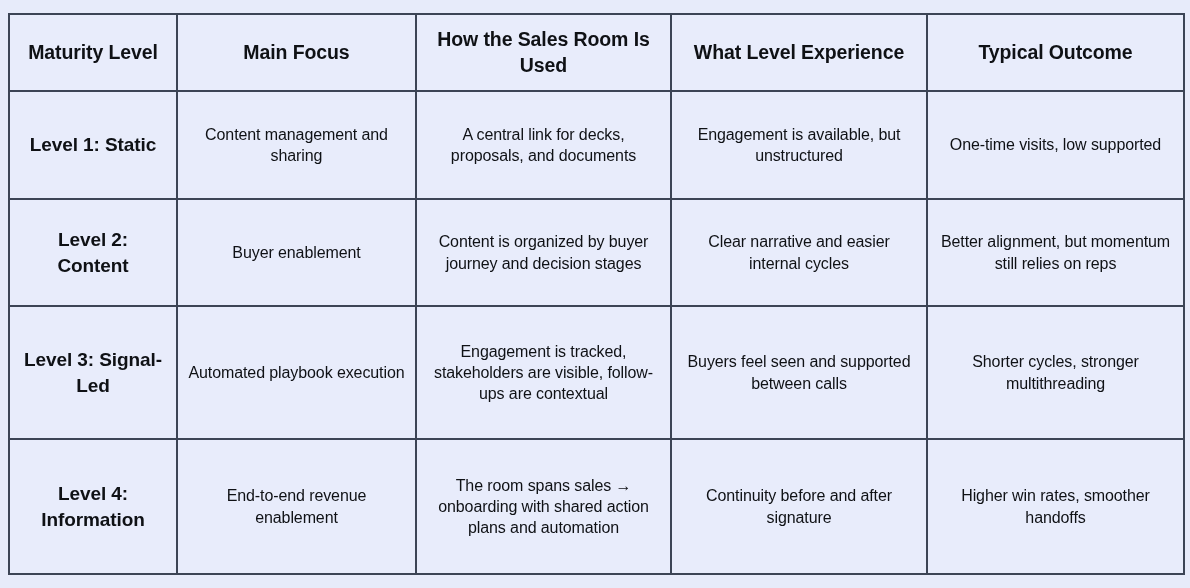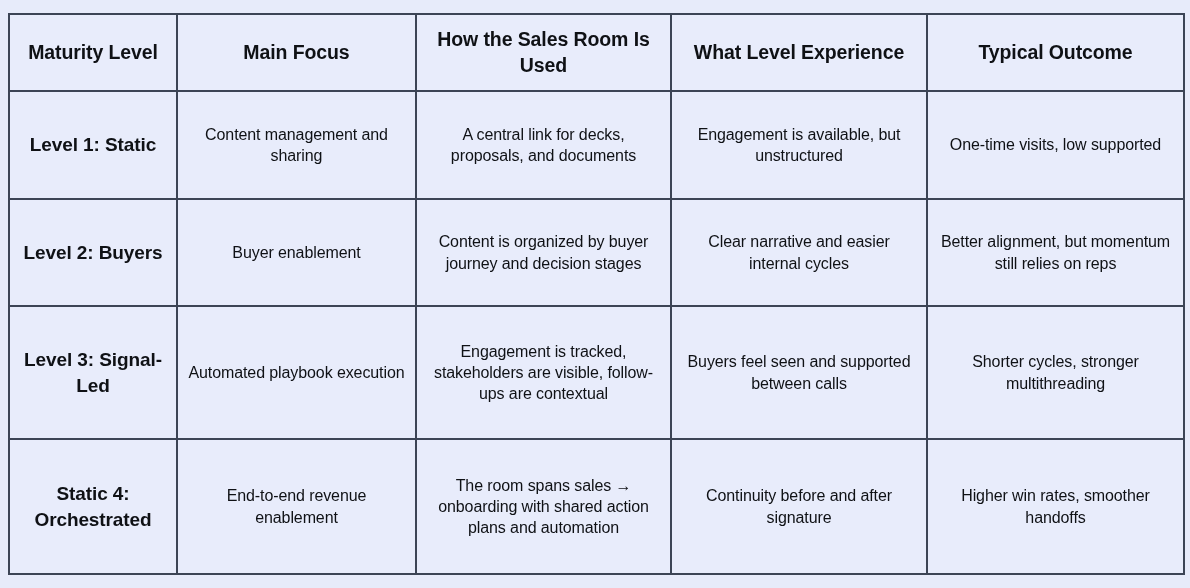--- a/index.html
+++ b/index.html
@@ -96,35 +96,35 @@
     </thead>
     <tbody>
       <tr class="row-0">
         <td class="level-cell">Level 1: Static</td>
         <td>Content management and sharing</td>
         <td>A central link for decks, proposals, and documents</td>
         <td>Engagement is available, but unstructured</td>
         <td>One-time visits, low supported</td>
       </tr>
       <tr class="row-1">
-        <td class="level-cell">Level 2: Buyers</td>
+        <td class="level-cell">Level 2: Content</td>
         <td>Buyer enablement</td>
         <td>Content is organized by buyer journey and decision stages</td>
         <td>Clear narrative and easier internal cycles</td>
         <td>Better alignment, but momentum still relies on reps</td>
       </tr>
       <tr class="row-2">
         <td class="level-cell">Level 3: Signal-Led</td>
         <td>Automated playbook execution</td>
         <td>Engagement is tracked, stakeholders are visible, follow-ups are contextual</td>
         <td>Buyers feel seen and supported between calls</td>
         <td>Shorter cycles, stronger multithreading</td>
       </tr>
       <tr class="row-3">
-        <td class="level-cell">Static 4: Orchestrated</td>
+        <td class="level-cell">Level 4: Information</td>
         <td>End-to-end revenue enablement</td>
         <td>The room spans sales → onboarding with shared action plans and automation</td>
         <td>Continuity before and after signature</td>
         <td>Higher win rates, smoother handoffs</td>
       </tr>
     </tbody>
   </table>
 </div>
 
 </body></html>

